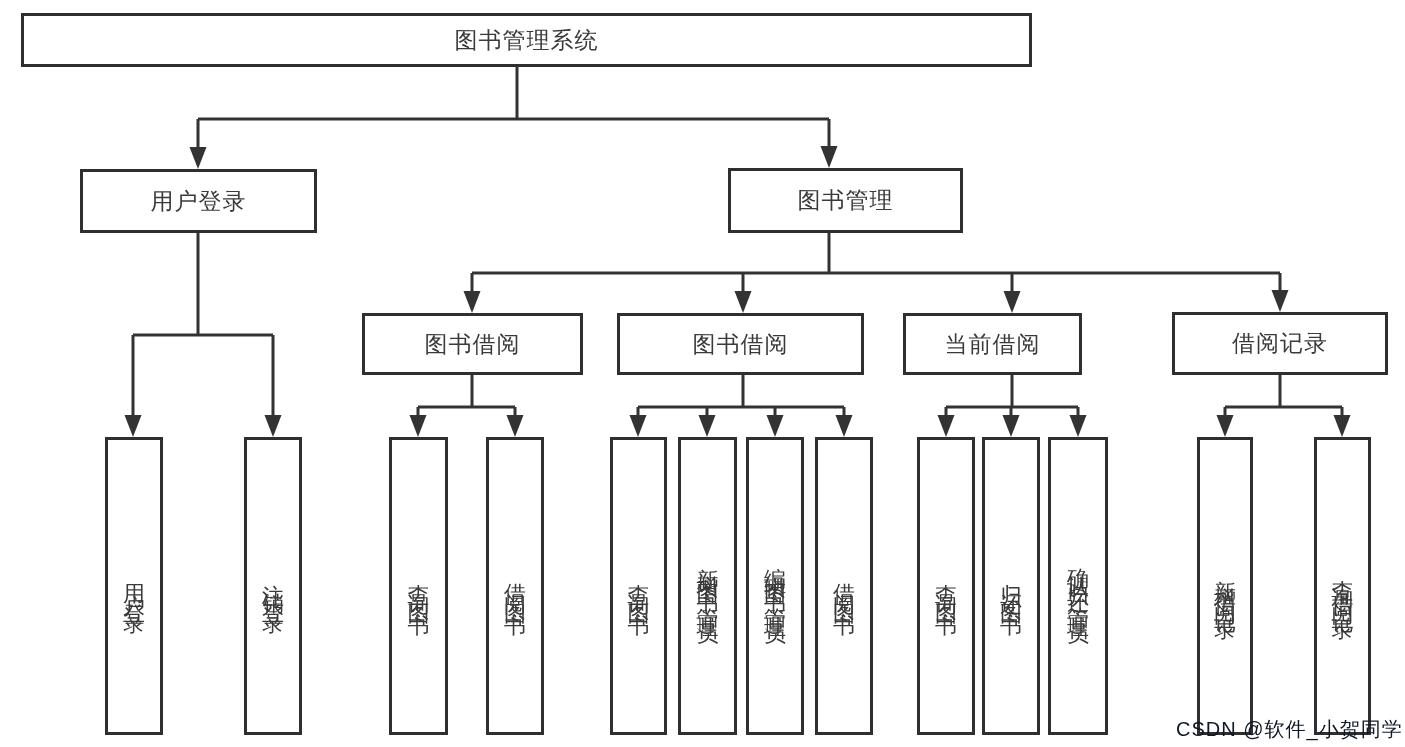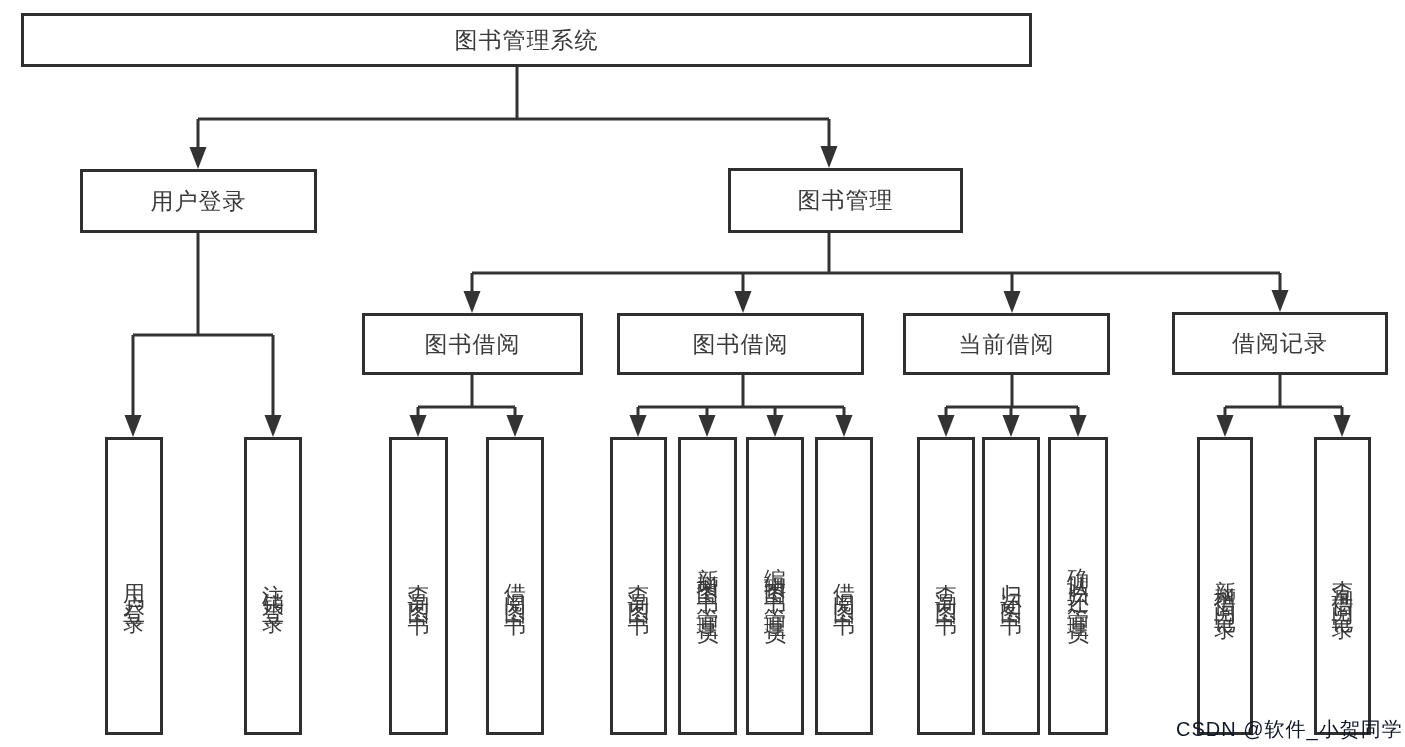--- a/index.html
+++ b/index.html
@@ -86,21 +86,21 @@
     <polygon points="1333.5,415 1350.5,415 1342,437"></polygon>
   </svg>
 
   <div class="node hbox" style="left:21px; top:13px; width:1011px; height:54px;">图书管理系统</div>
 
   <div class="node hbox" style="left:80px; top:169px; width:237px; height:64px;">用户登录</div>
   <div class="node hbox" style="left:712px; top:168px; width:235px; height:65px;margin-left:16px;">图书管理</div>
 
   <div class="node hbox" style="left:362px; top:313px; width:221px; height:62px;">图书借阅</div>
   <div class="node hbox" style="left:617px; top:313px; width:247px; height:62px;">图书借阅</div>
-  <div class="node hbox" style="left:903px; top:313px; width:207px; height:62px;">当前借阅</div>
+  <div class="node hbox" style="left:903px; top:313px; width:179px; height:62px;">当前借阅</div>
   <div class="node hbox" style="left:1172px; top:312px; width:216px; height:63px;">借阅记录</div>
 
   <div class="node vbox" style="left:105px; width:58px;">用户登录</div>
   <div class="node vbox" style="left:244px; width:58px;">注销登录</div>
 
   <div class="node vbox" style="left:389px; width:59px;">查询图书</div>
   <div class="node vbox" style="left:486px; width:58px;">借阅图书</div>
 
   <div class="node vbox" style="left:610px; width:57px;">查询图书</div>
   <div class="node vbox dense" style="left:678px; width:59px;">新增图书（管理员）</div>

